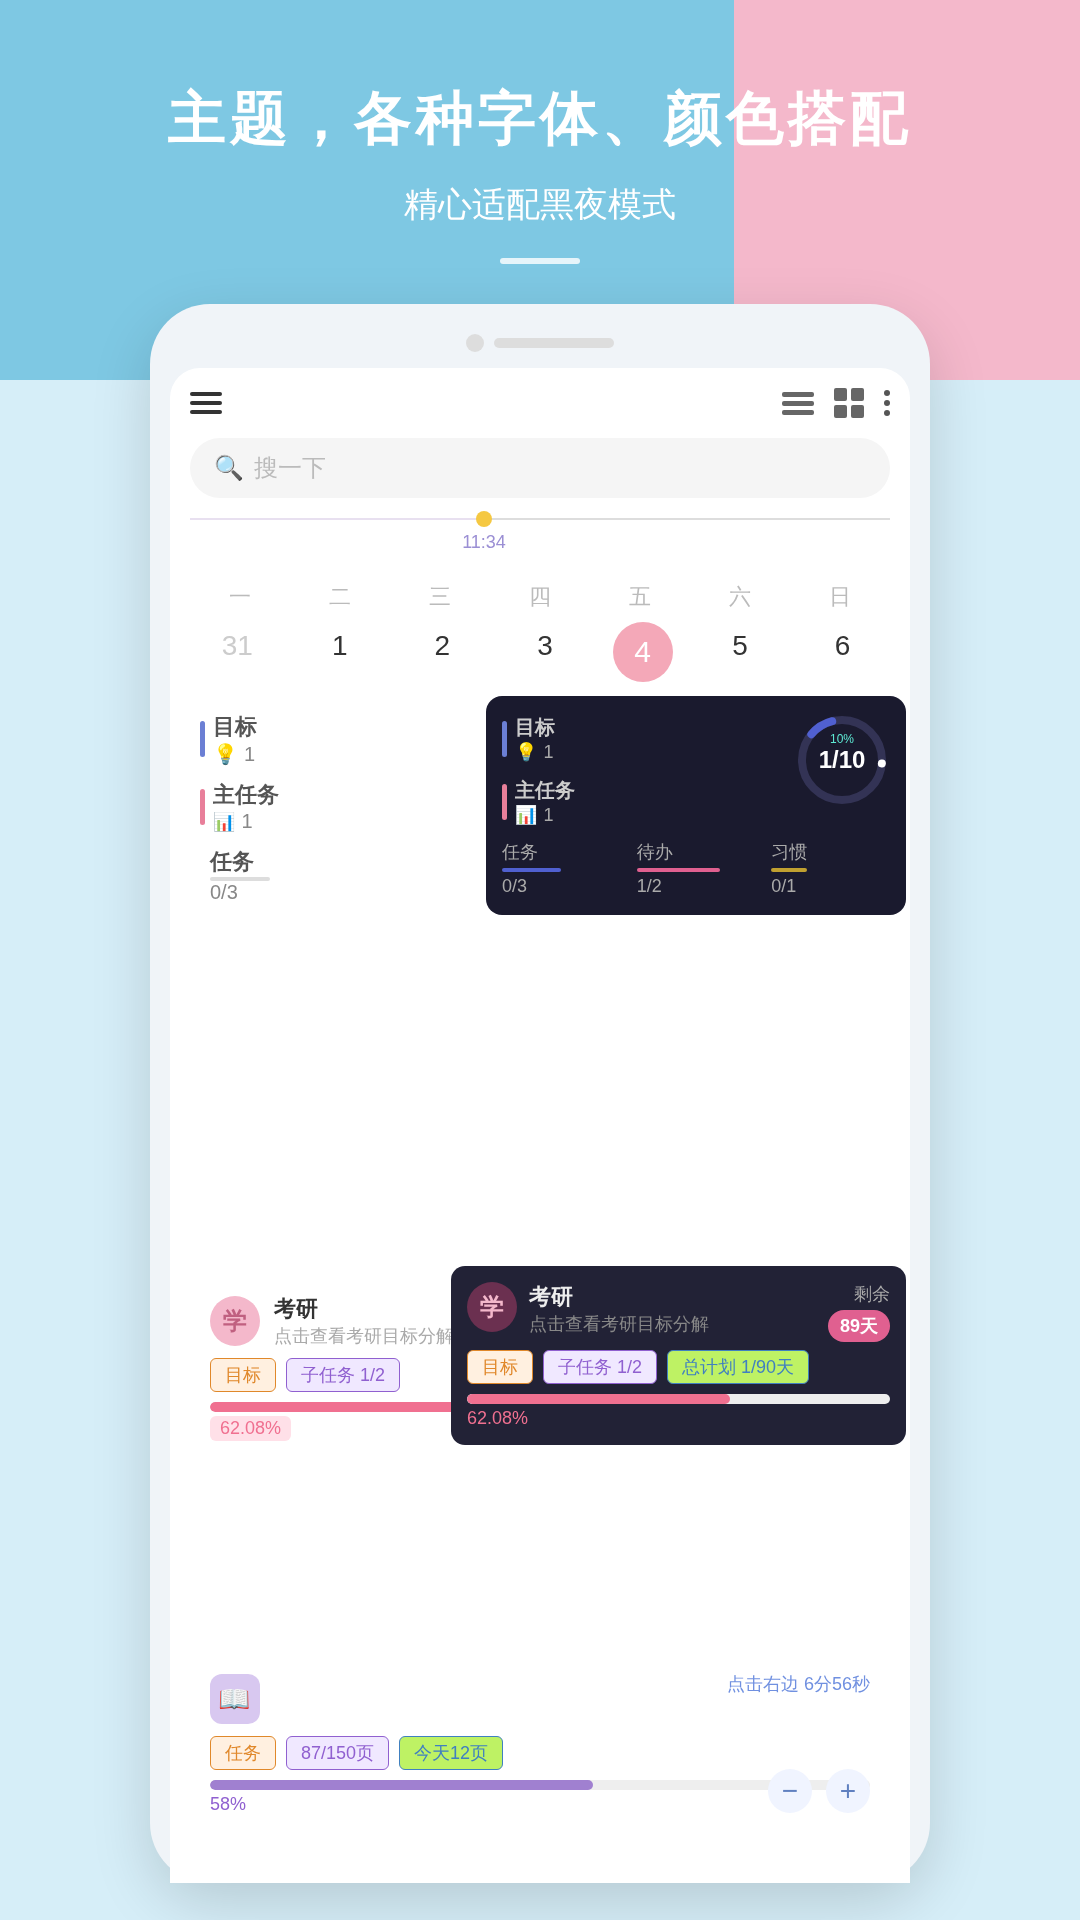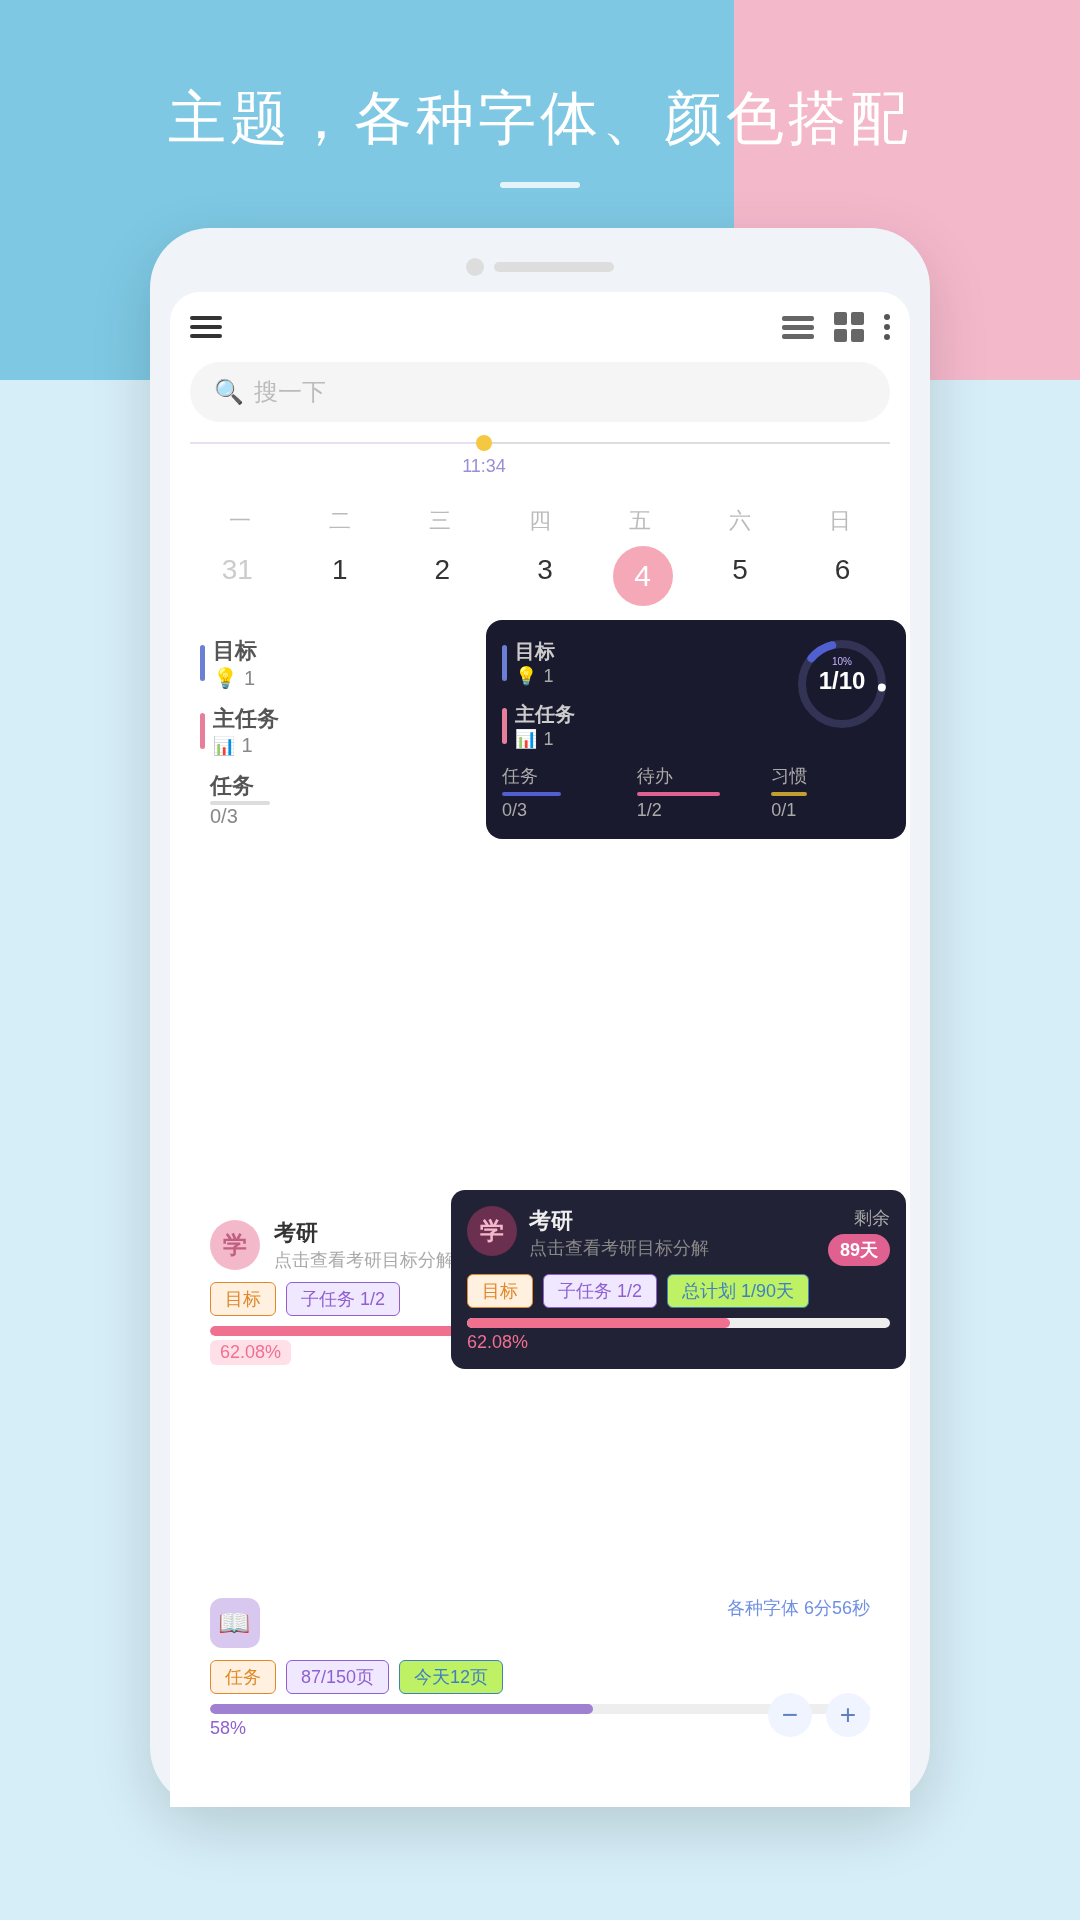--- a/index.html
+++ b/index.html
@@ -42,21 +42,21 @@
       z-index: 1;
       display: flex;
       flex-direction: column;
       align-items: center;
       padding-top: 80px;
     }
 
     
     .hero-title {
       font-size: 58px;
-      font-weight: 400;
+      font-weight: 700;
       color: #fff;
       text-align: center;
       letter-spacing: 4px;
       margin-bottom: 24px;
     }
     .hero-subtitle {
       font-size: 34px;
       color: #fff;
       text-align: center;
       margin-bottom: 30px;
@@ -371,20 +371,21 @@
 
 <div class="bg-top">
   <div class="bg-blue"></div>
   <div class="bg-pink"></div>
 </div>
 <div class="bg-bottom"></div>
 
 <div class="page-content">
 
   <div class="hero-title">主题，各种字体、颜色搭配</div>
+  <div class="hero-subtitle">精心适配黑夜模式</div>
   <div class="hero-divider"></div>
 
   <div class="phone-mockup">
     <div class="phone-top-bar">
       <div class="phone-camera"></div>
       <div class="phone-speaker"></div>
     </div>
 
     <div class="app-content">
 
@@ -507,21 +508,21 @@
             </div>
           </div>
 
           <div style="position:absolute;right:14px;top:14px;">
             <svg width="100" height="100" viewBox="0 0 100 100">
               <circle cx="50" cy="50" r="40" fill="none" stroke="#333355" stroke-width="8"></circle>
               <circle cx="50" cy="50" r="40" fill="none" stroke="#5060d0" stroke-width="8" stroke-dasharray="251" stroke-dashoffset="226" stroke-linecap="round" transform="rotate(-140 50 50)"></circle>
               <circle cx="50" cy="50" r="4" fill="#fff" transform="rotate(95 50 50) translate(0,-40)"></circle>
             </svg>
             <div style="position:absolute;top:22px;left:0;width:100%;text-align:center;">
-              <div style="font-size:10px;color:#c4b5fd;">10%</div>
+              <div style="font-size:12px;color:#5eead4;">10%</div>
               <div style="font-size:24px;color:#fff;font-weight:700;">1/10</div>
             </div>
           </div>
 
           <div class="task-sub-stats" style="margin-top:10px;">
             <div class="sub-stat">
               <div class="sub-stat-label">任务</div>
               <div class="sub-stat-bar" style="background:#5060d0;width:50%;"></div>
               <div class="sub-stat-val">0/3</div>
             </div>
@@ -583,21 +584,21 @@
         </div>
       </div>
 
       <div class="book-card" style="margin-top:180px;margin-bottom:0;">
         <div style="display:flex;align-items:flex-start;gap:14px;">
           <div class="book-avatar">📖</div>
           <div style="flex:1">
           </div>
         </div>
         <div style="position:absolute;right:20px;top:16px;">
-          <span style="font-size:18px;color:#7090e0;">各种字体 6分56秒</span>
+          <span style="font-size:18px;color:#7090e0;">点击右边 6分56秒</span>
         </div>
         <div class="tags-row" style="margin-top:12px;">
           <span class="tag tag-orange">任务</span>
           <span class="tag tag-purple">87/150页</span>
           <span class="tag tag-blue">今天12页</span>
         </div>
         <div style="position:absolute;right:20px;bottom:50px;display:flex;gap:14px;">
           <button class="counter-btn">−</button>
           <button class="counter-btn">+</button>
         </div>

